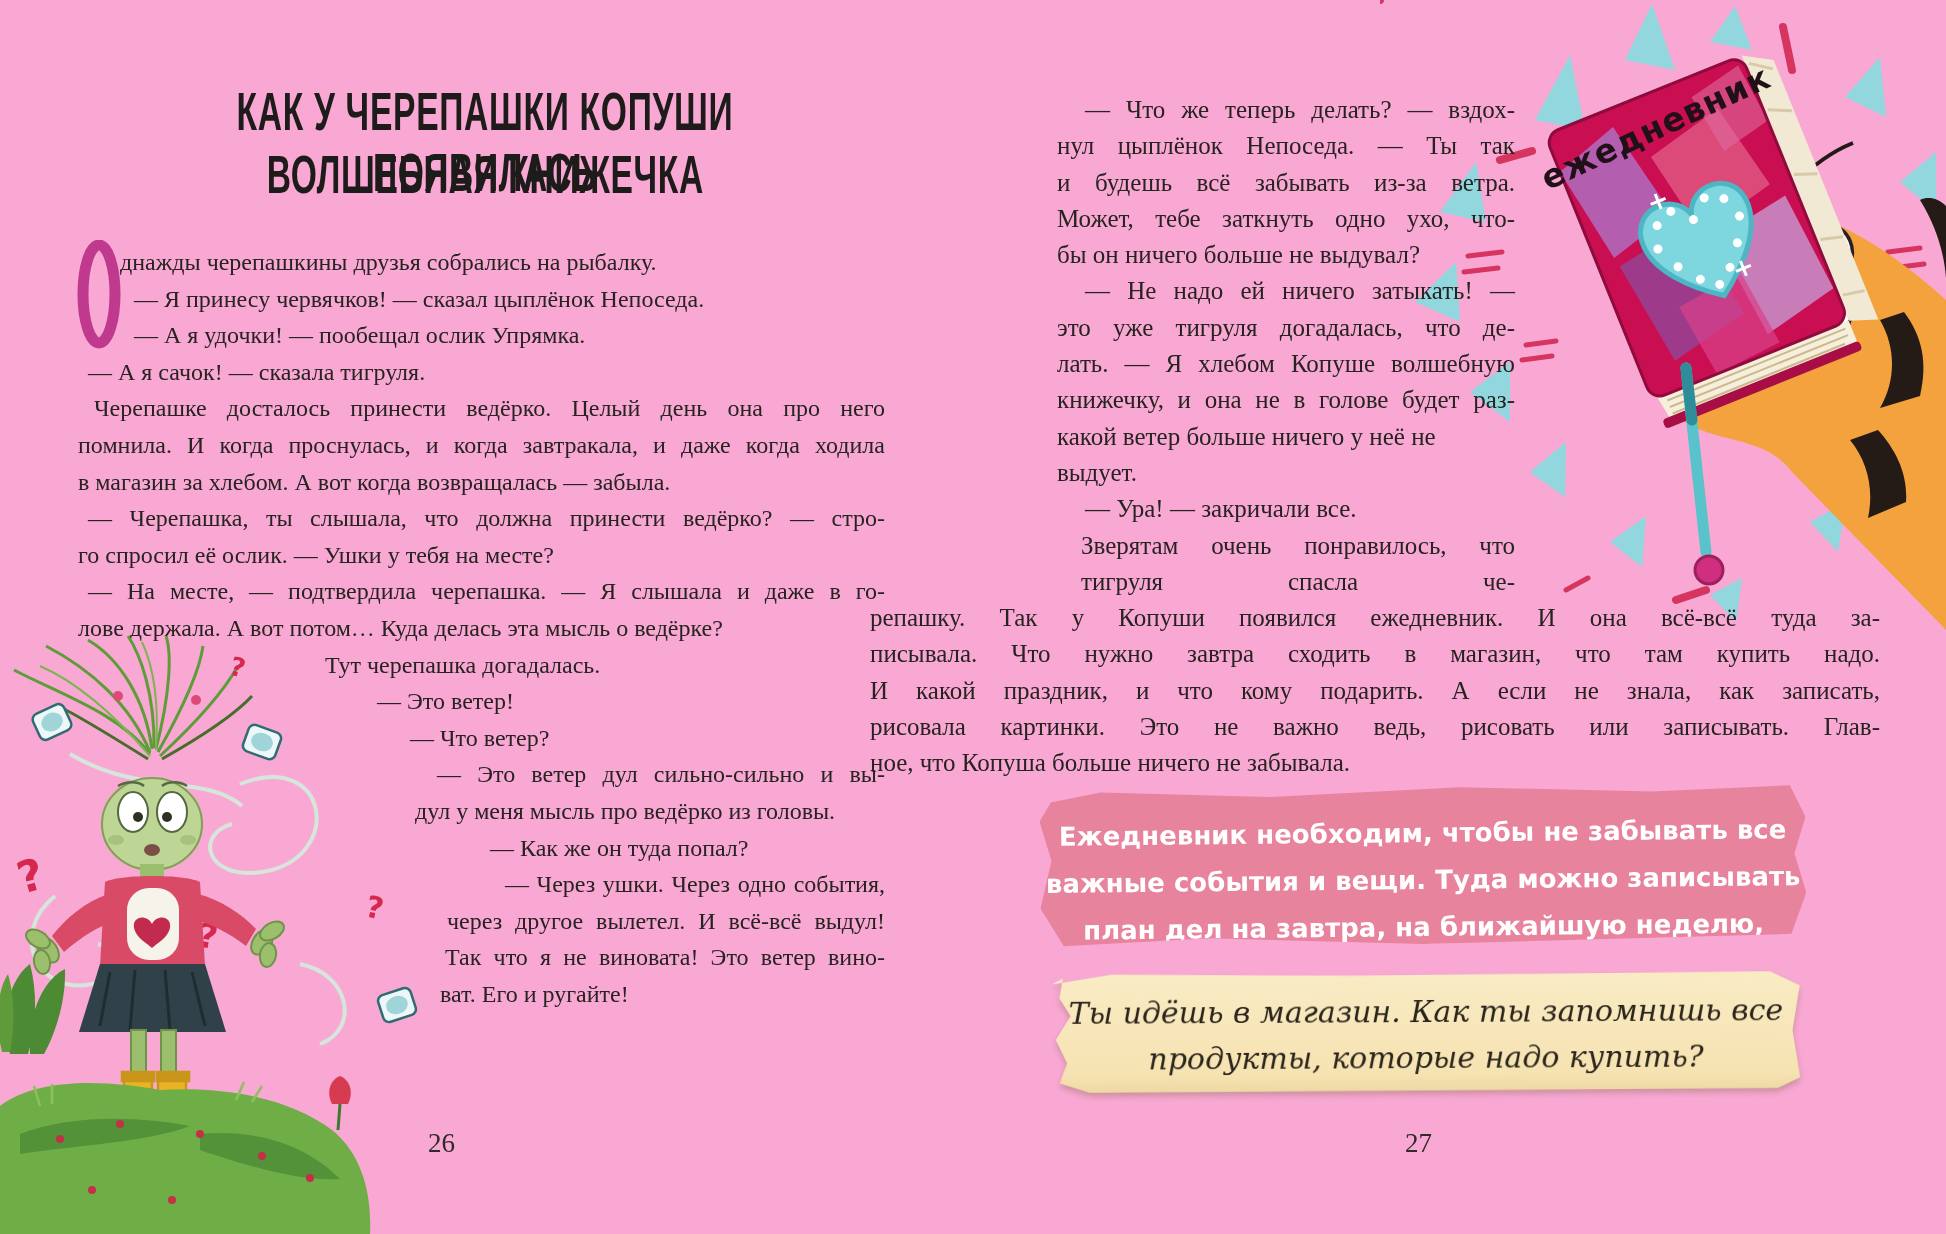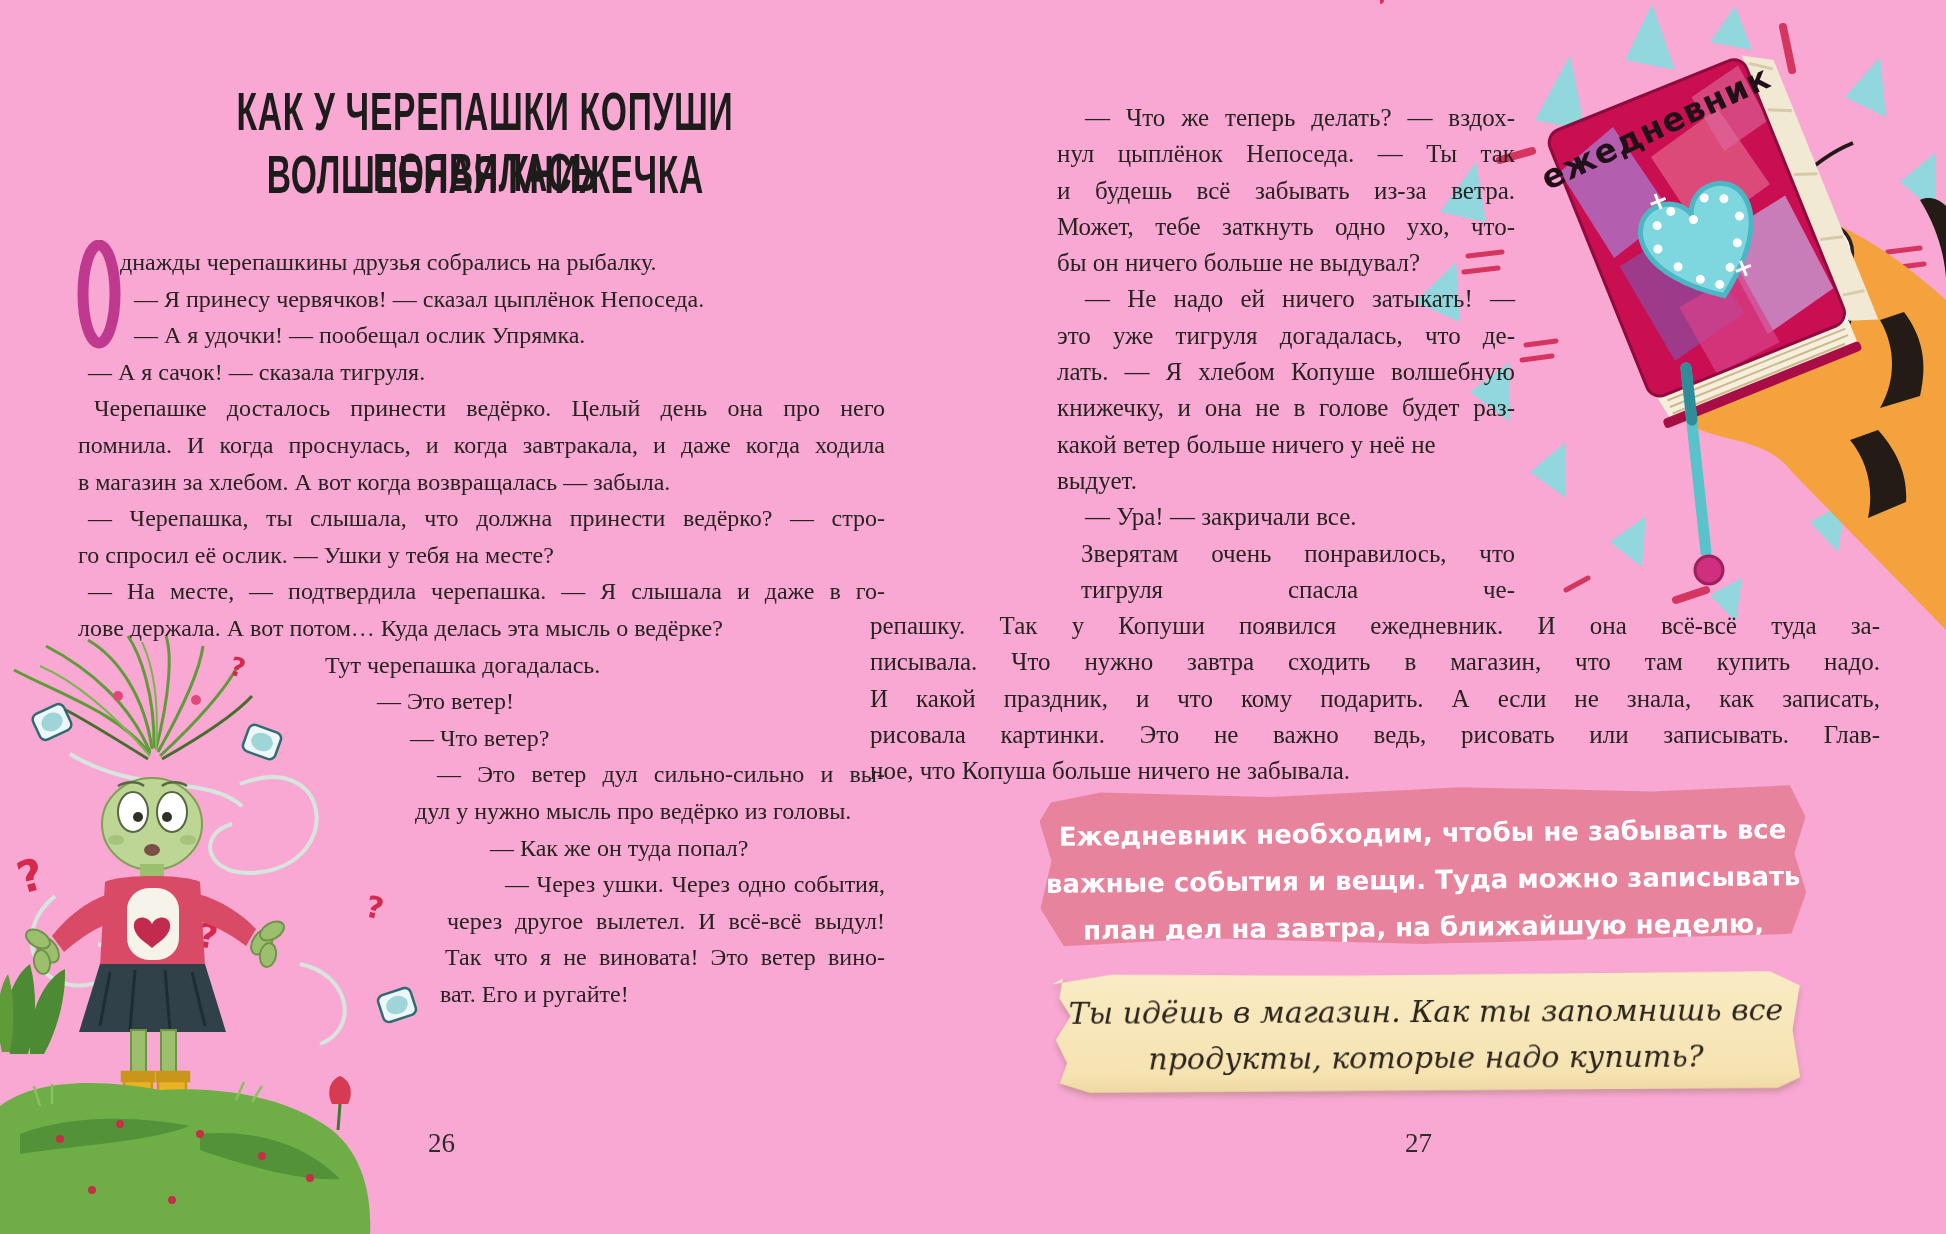--- a/index.html
+++ b/index.html
@@ -6,21 +6,21 @@
   .spread{position:relative;width:1946px;height:1234px;background:#f9a8d4;overflow:hidden;
           font-family:"Liberation Serif","DejaVu Serif",serif;color:#262320;}
   .page-title{position:absolute;left:60px;top:66px;width:850px;text-align:center;
               font-family:"Liberation Sans","DejaVu Sans",sans-serif;color:#1d1c1a;}
   .page-title .tl{display:block;height:60px;}
   .page-title .tl span{display:inline-block;font-size:48px;letter-spacing:1px;
               text-transform:uppercase;transform:scale(0.70,1.12);transform-origin:center;}
   .dropcap-svg{position:absolute;left:76px;top:240px;}
   .body-block{position:absolute;}
   .body-left{left:78px;top:244px;width:807px;font-size:24px;line-height:36.6px;}
-  .body-right{left:870px;top:92px;width:1010px;font-size:25px;line-height:36.3px;margin-top:8px;}
+  .body-right{left:870px;top:92px;width:1010px;font-size:25px;line-height:36.3px;}
   .tline{min-height:1em;}
   .tline.j{text-align:justify;text-align-last:justify;}
   .tipbox{position:absolute;left:1040px;top:786px;width:766px;height:158px;
           background:#e8839d;transform:rotate(-0.6deg);
           clip-path:polygon(1.5% 8%,8% 2%,30% 6%,55% 1%,80% 5%,98% 2%,100% 22%,98.5% 45%,100% 70%,98% 96%,75% 98%,50% 100%,22% 95%,3% 99%,0 75%,1.5% 45%,0 20%);
           }
   .tipbox .lines{padding-top:24px;text-align:center;
           font-family:"DejaVu Sans","Liberation Sans",sans-serif;font-weight:bold;
           font-size:26px;line-height:47px;color:#ffffff;}
   .notebox-wrap{position:absolute;left:1052px;top:973px;width:748px;height:118px;
@@ -61,21 +61,21 @@
         <div class="tline j">помнила. И когда проснулась, и когда завтракала, и даже когда ходила</div>
         <div class="tline">в магазин за хлебом. А вот когда возвращалась — забыла.</div>
         <div class="tline j" style="padding-left: 10px;">— Черепашка, ты слышала, что должна принести ведёрко? — стро-</div>
         <div class="tline">го спросил её ослик. — Ушки у тебя на месте?</div>
         <div class="tline j" style="padding-left: 10px;">— На месте, — подтвердила черепашка. — Я слышала и даже в го-</div>
         <div class="tline">лове держала. А вот потом… Куда делась эта мысль о ведёрке?</div>
         <div class="tline" style="padding-left: 247px;">Тут черепашка догадалась.</div>
         <div class="tline" style="padding-left: 299px;">— Это ветер!</div>
         <div class="tline" style="padding-left: 332px;">— Что ветер?</div>
         <div class="tline j" style="padding-left: 359px;">— Это ветер дул сильно-сильно и вы-</div>
-        <div class="tline" style="padding-left: 337px;">дул у нужно мысль про ведёрко из головы.</div>
+        <div class="tline" style="padding-left: 337px;">дул у меня мысль про ведёрко из головы.</div>
         <div class="tline" style="padding-left: 412px;">— Как же он туда попал?</div>
         <div class="tline j" style="padding-left: 427px;">— Через ушки. Через одно события,</div>
         <div class="tline j" style="padding-left: 369px;">через другое вылетел. И всё-всё выдул!</div>
         <div class="tline j" style="padding-left: 367px;">Так что я не виновата! Это ветер вино-</div>
         <div class="tline" style="padding-left: 362px;">ват. Его и ругайте!</div>
       </div>
 
     <svg class="illu" style="left:0;top:634px;" width="420" height="600" viewBox="0 0 420 600">
 
       <g fill="none" stroke="#d7e6dd" stroke-width="4">

